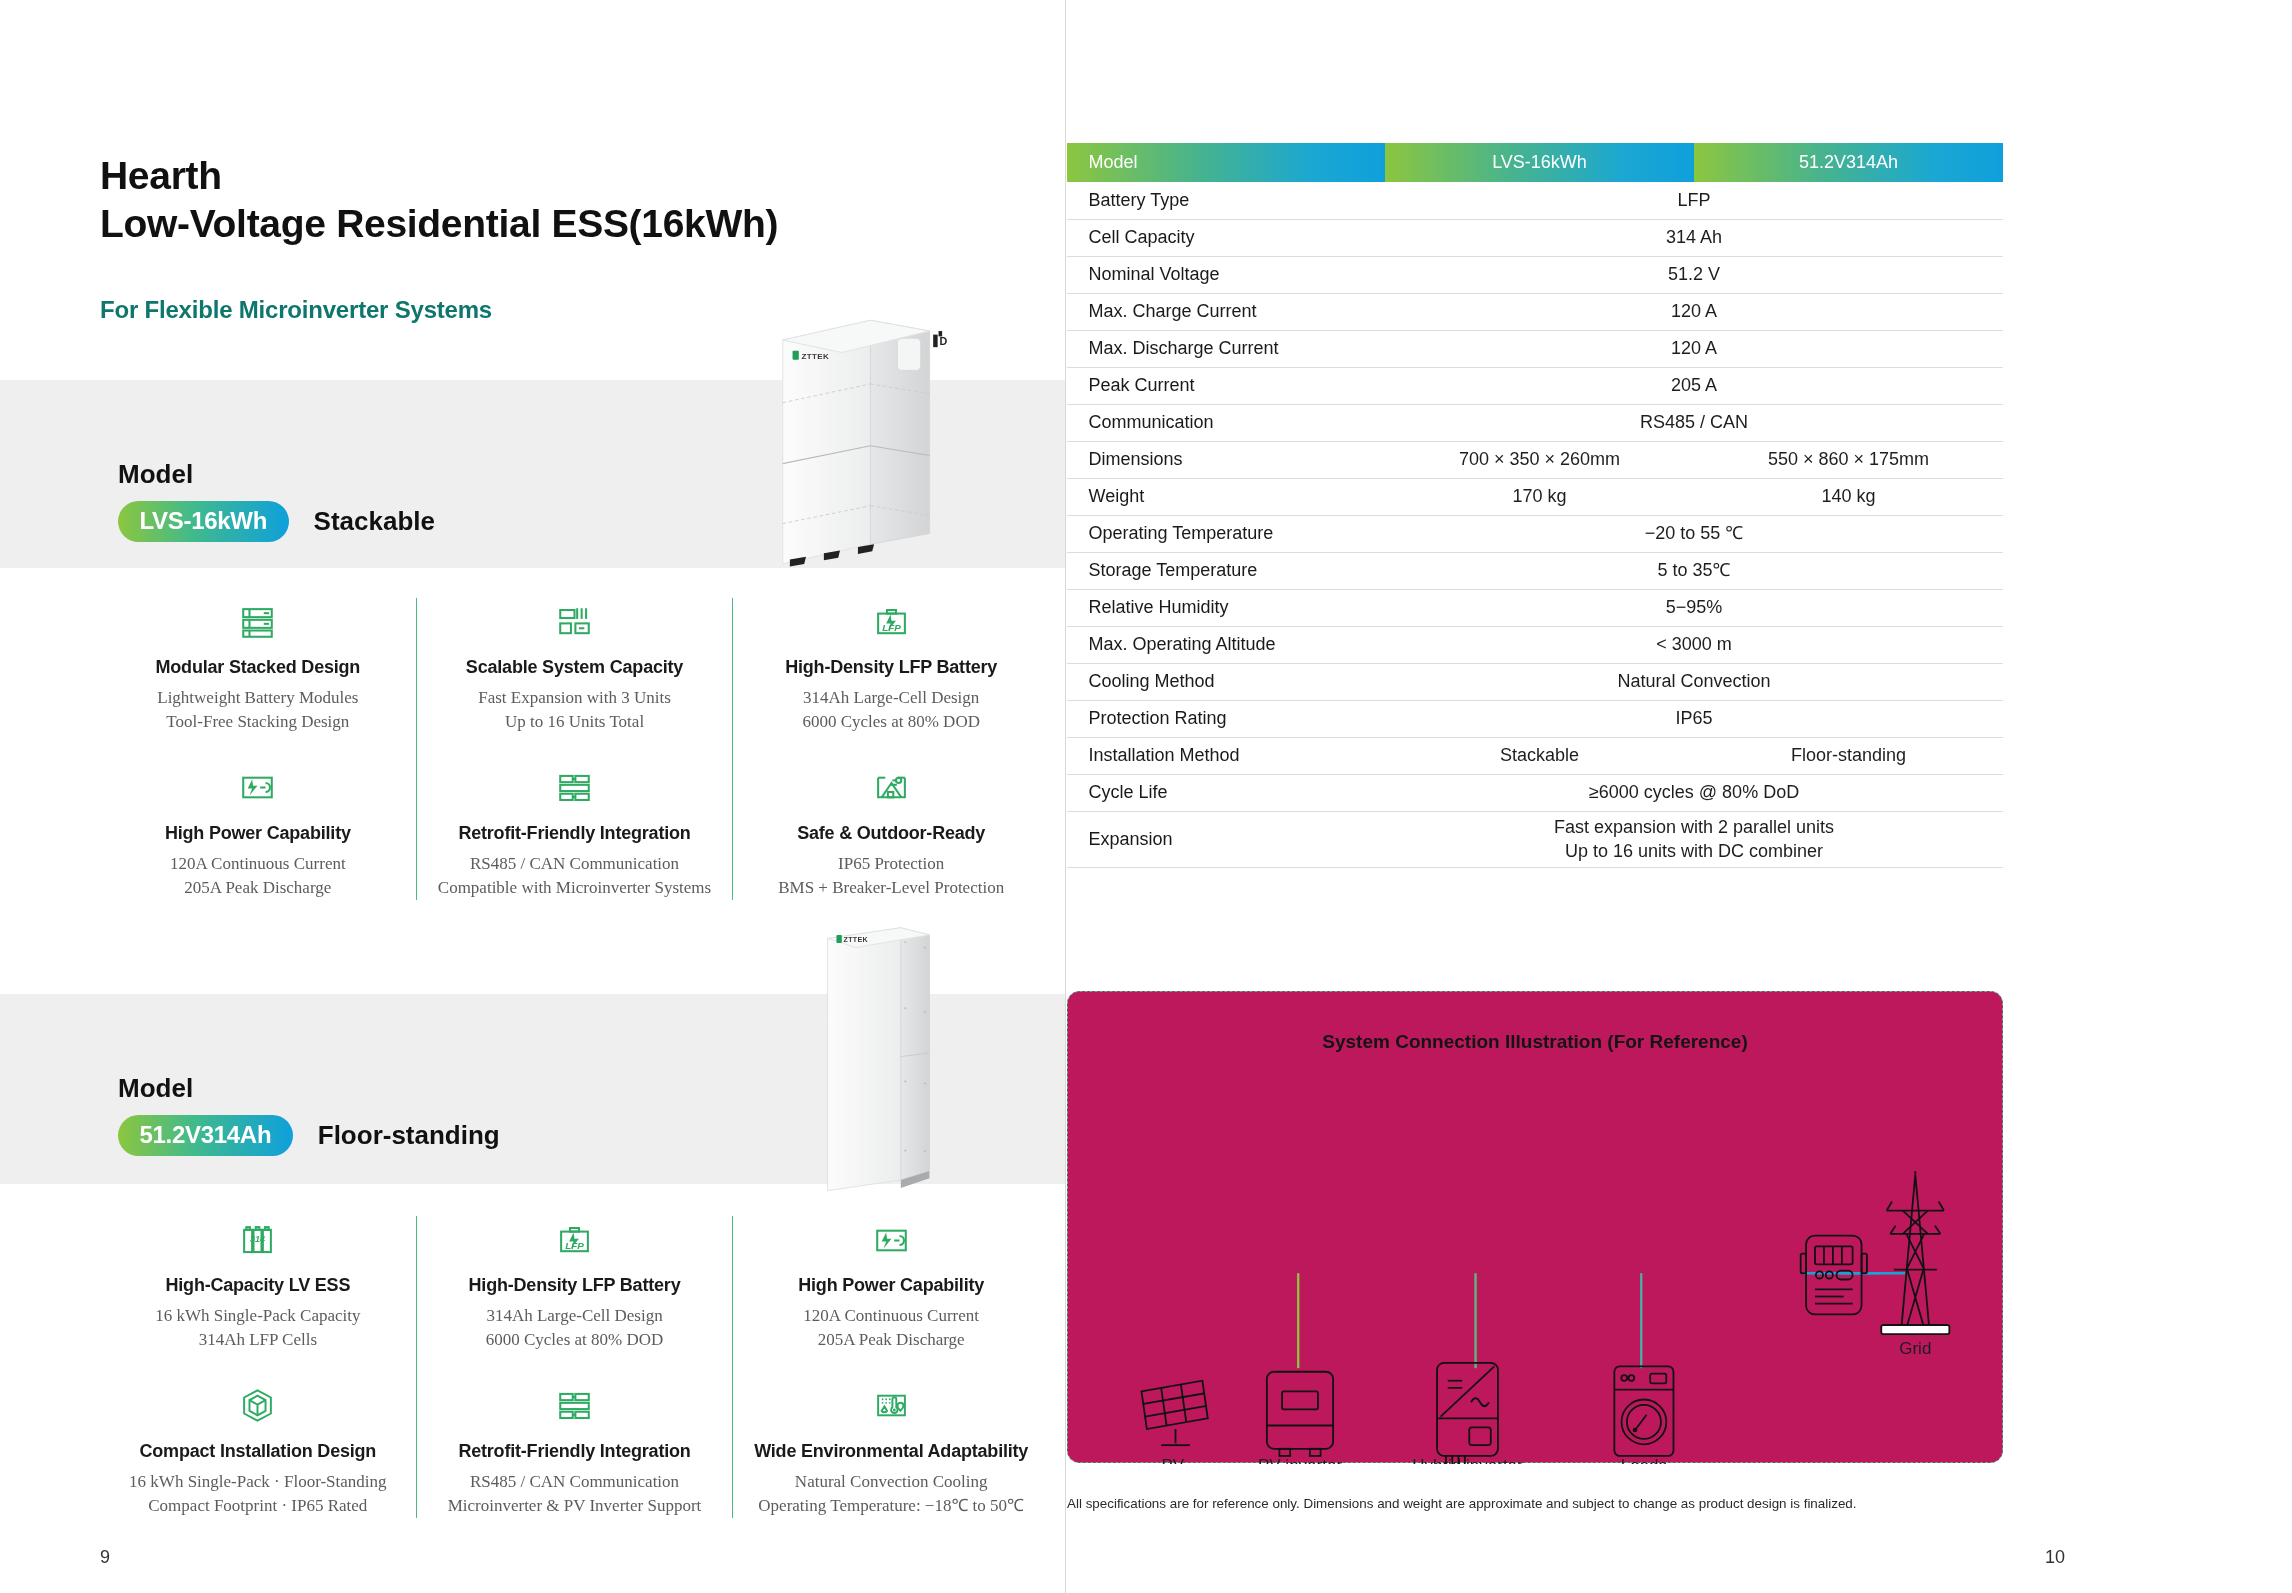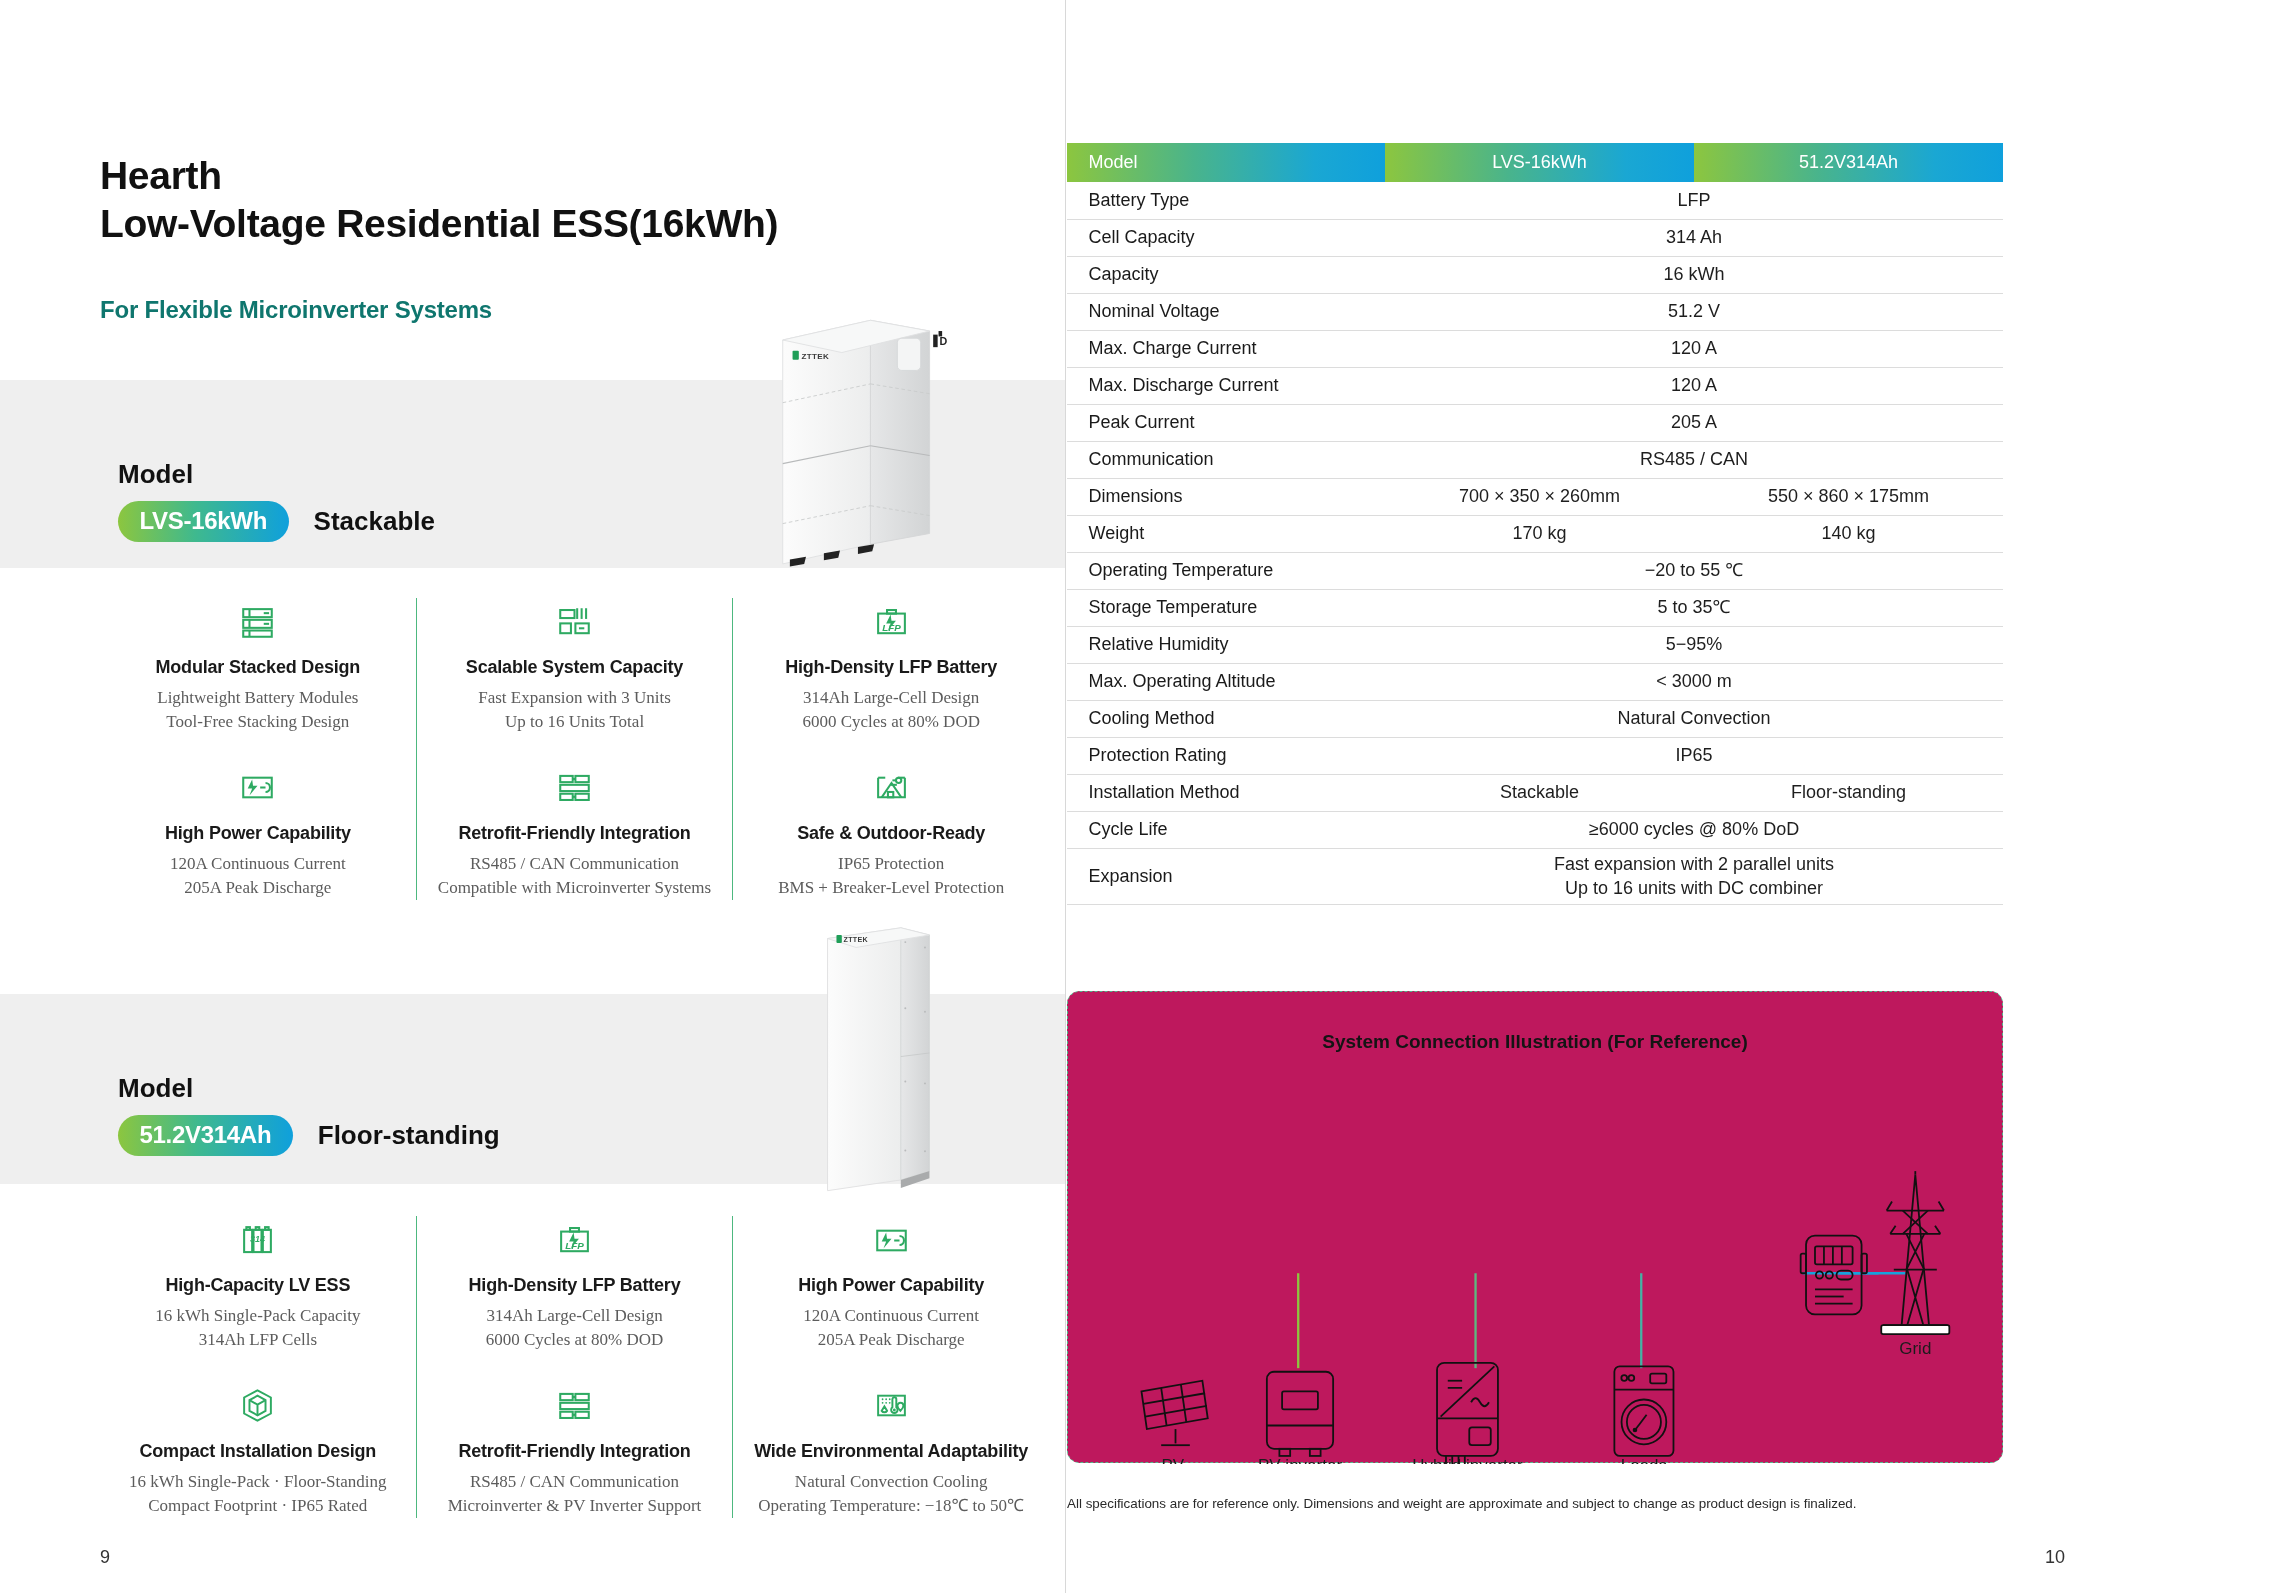--- a/index.html
+++ b/index.html
@@ -447,24 +447,20 @@
         <tbody>
           <tr>
               <td class="k">Battery Type</td>
               <td colspan="2">LFP</td>
             </tr>
           <tr>
               <td class="k">Cell Capacity</td>
               <td colspan="2">314 Ah</td>
             </tr>
           <tr>
-              <td class="k">Capacity</td>
-              <td colspan="2">16 kWh</td>
-            </tr>
-          <tr>
               <td class="k">Nominal Voltage</td>
               <td colspan="2">51.2 V</td>
             </tr>
           <tr>
               <td class="k">Max. Charge Current</td>
               <td colspan="2">120 A</td>
             </tr>
           <tr>
               <td class="k">Max. Discharge Current</td>
               <td colspan="2">120 A</td>

